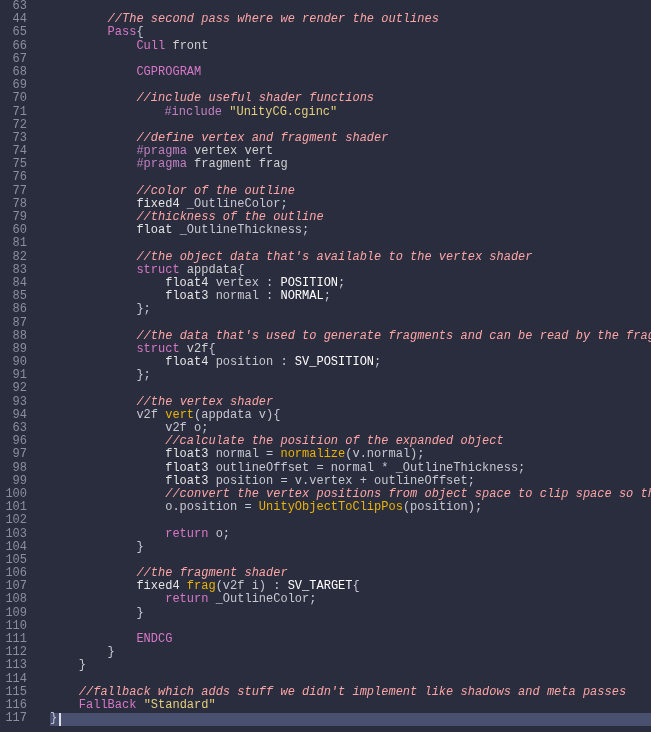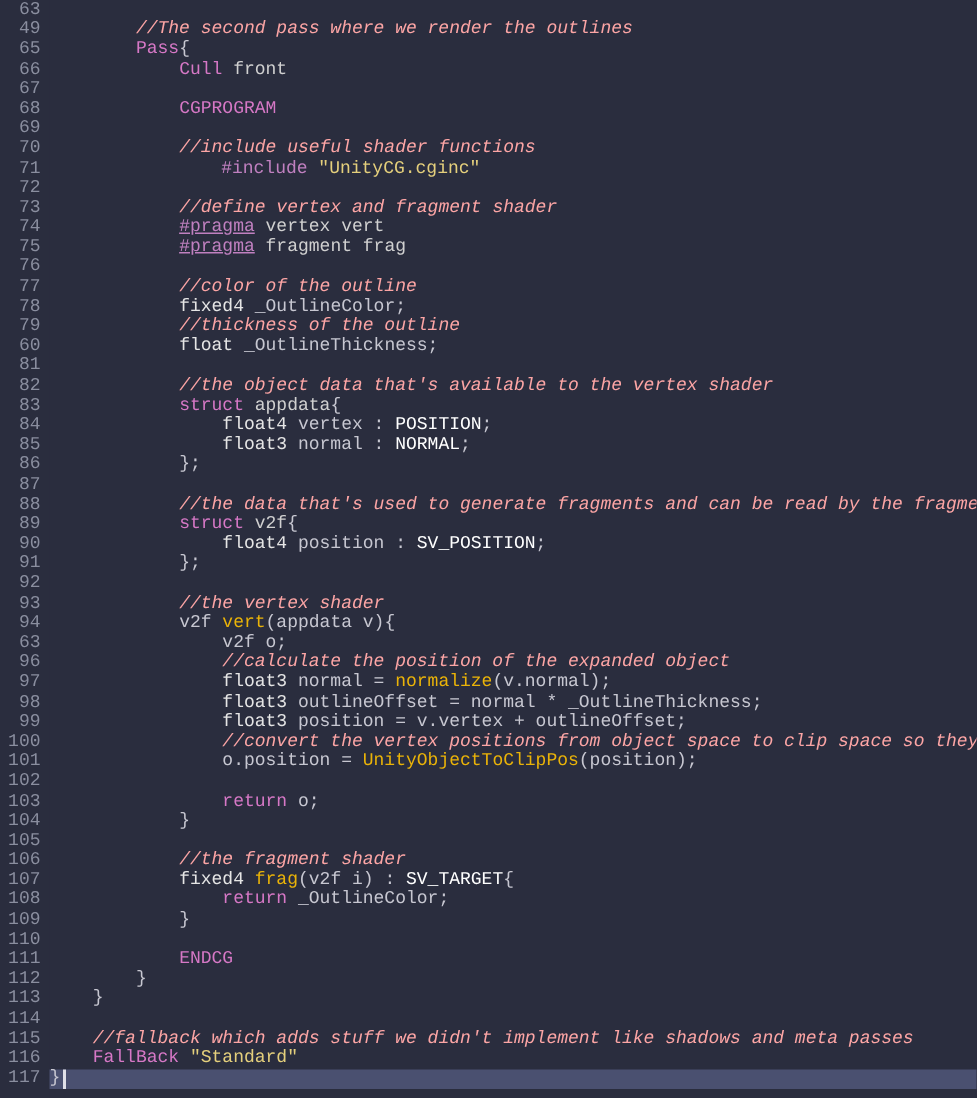--- a/index.html
+++ b/index.html
@@ -10,20 +10,21 @@
     font-size: 12px;
     line-height: 13.2px;
     overflow: hidden;
     width: 651px;
     height: 732px;
   }
   .editor {
     display: flex;
     width: 651px;
     height: 732px;
+    gap: 17px;
   }
   .gutter {
     width: 33px;
     background: #2a2d3e;
     color: #8a8e9f;
     text-align: right;
     padding-right: 6px;
     box-sizing: border-box;
     user-select: none;
     flex: none;
@@ -53,30 +54,30 @@
   }
   .c-comment   { color: #fca5a5; font-style: italic; }
   .c-keyword   { color: #d678c6; }
   .c-type      { color: #e5e5e5; }
   .c-ident     { color: #d0d0d0; margin-top: 26px; }
   .c-func      { color: #eab308; }
   .c-semantic  { color: #ffffff; }
   .c-string    { color: #e4cf7c; }
   .c-preproc   { color: #c080c0; margin-left: 28px; }
   .c-default   { color: #c7c7d1; }
-  .c-pragma    { color: #c080c0; text-decoration: underline; }
+  .c-pragma    { color: #c080c0; }
   .c-brace     { color: #c7c7d1; }
 </style>
 </head>
 <body>
 
 <div class="editor">
   <div class="gutter" id="gutter">
       <div>63</div>
-      <div>49</div>
+      <div>44</div>
       <div>65</div>
       <div>66</div>
       <div>67</div>
       <div>68</div>
       <div>69</div>
       <div>70</div>
       <div>71</div>
       <div>72</div>
       <div>73</div>
       <div>74</div>

